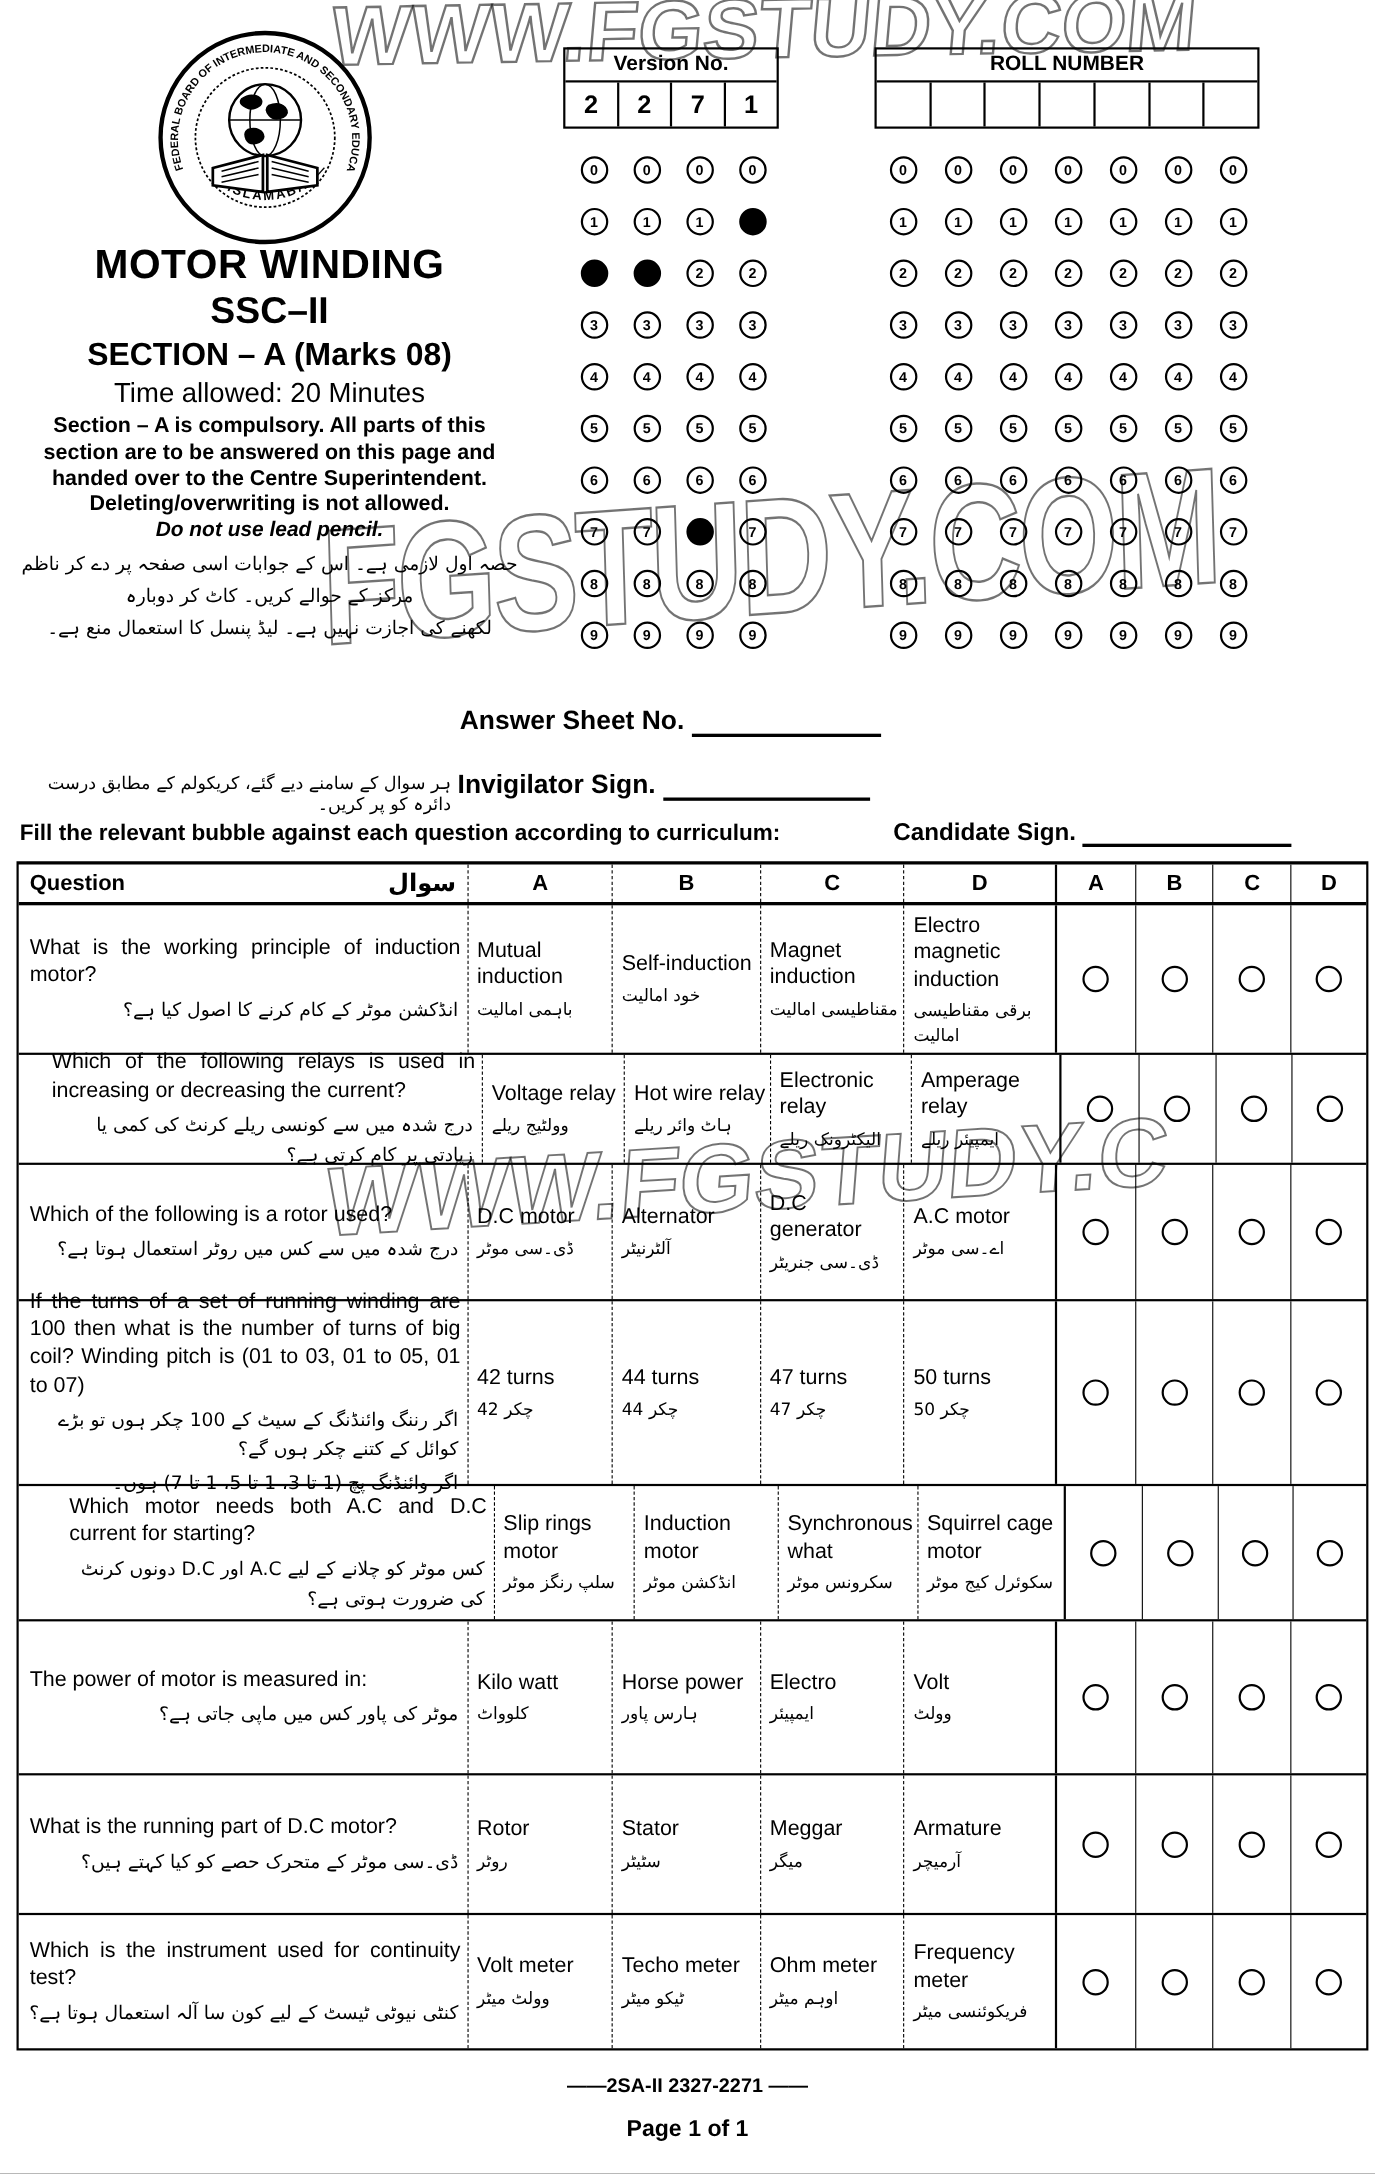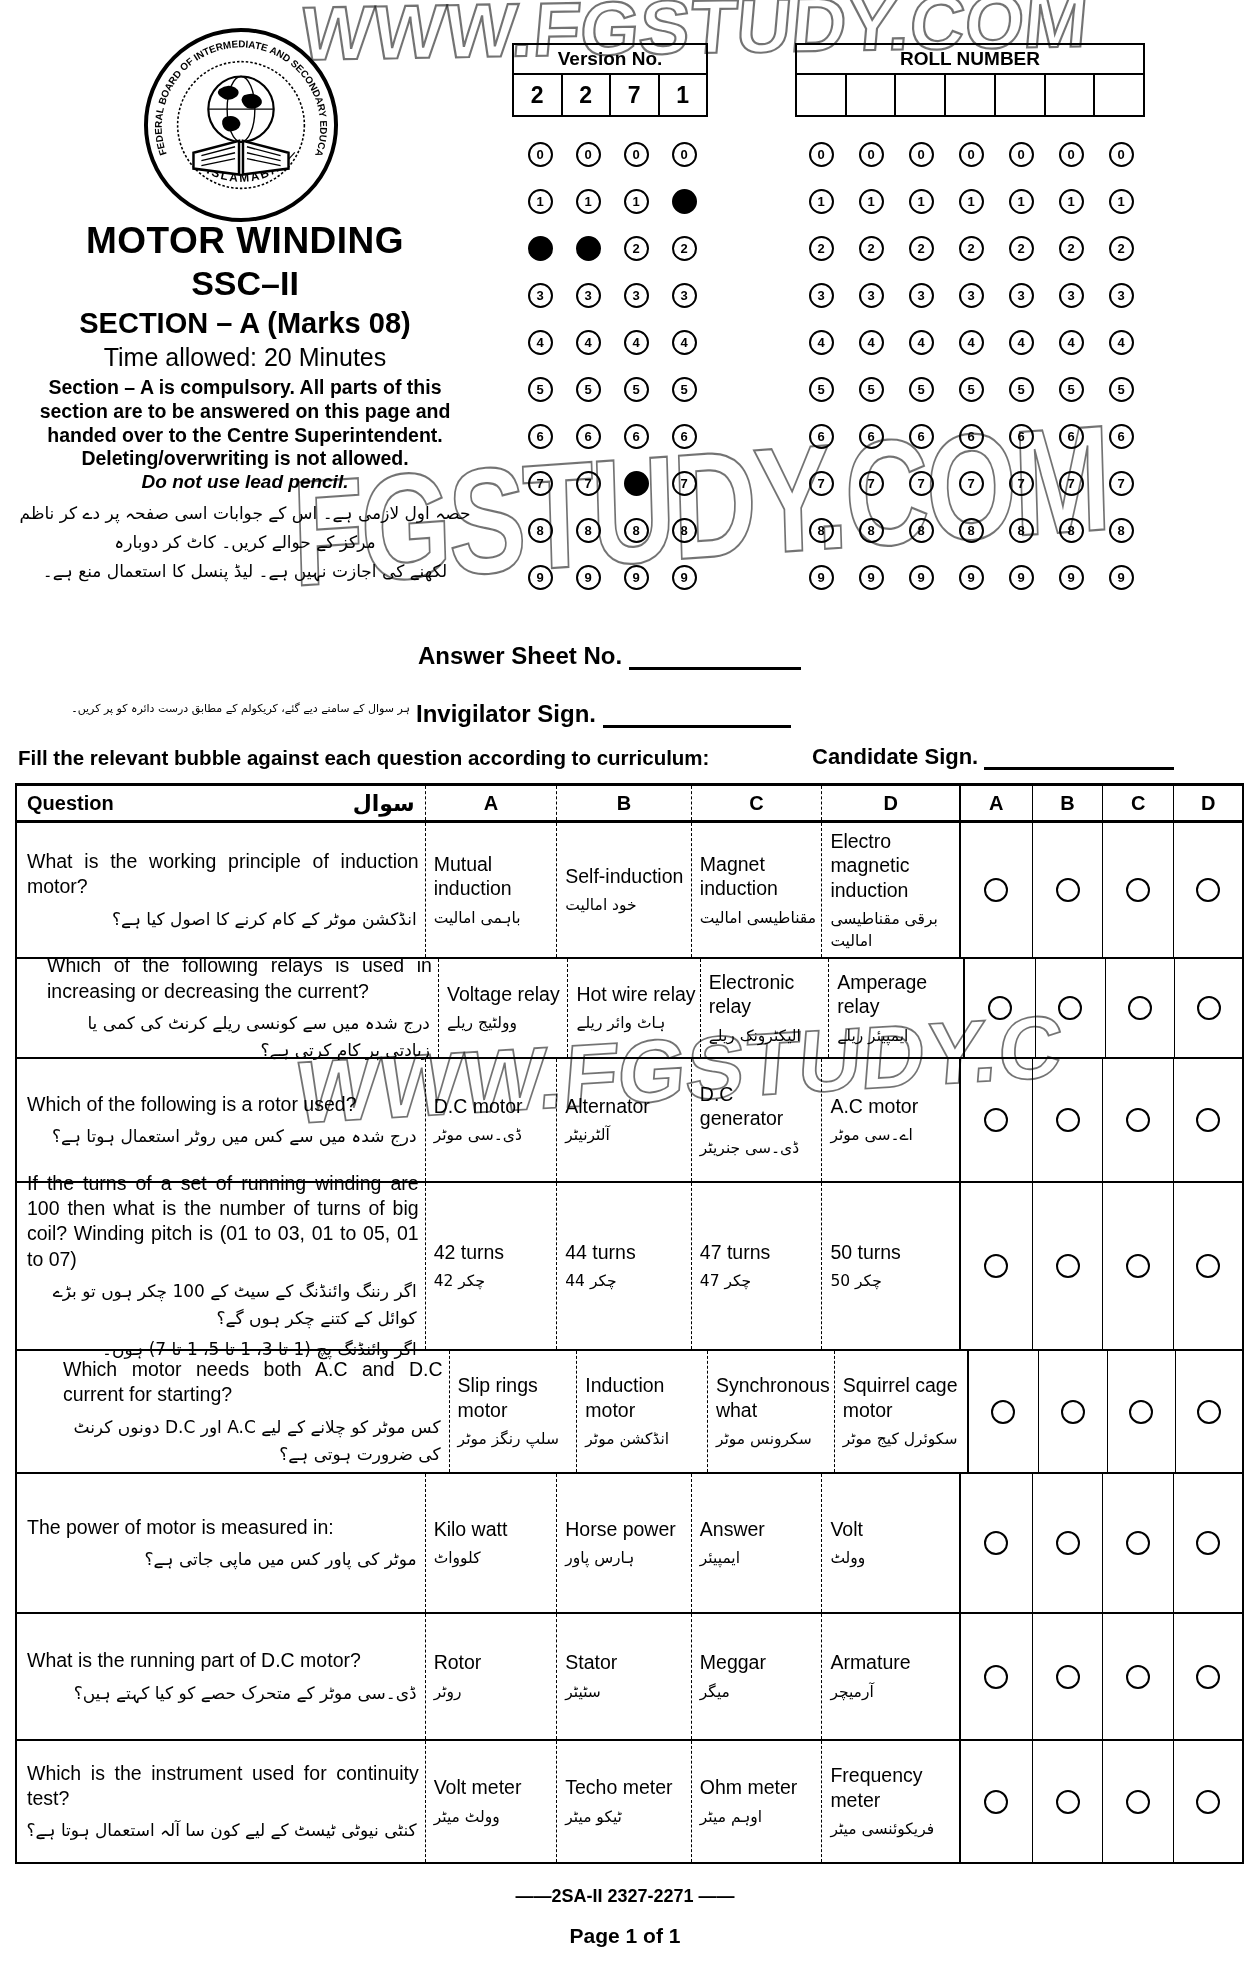--- a/index.html
+++ b/index.html
@@ -41,21 +41,21 @@
   .t-section{font-size:29px;font-weight:bold;margin-top:4px;}
   .t-time{font-size:25px;margin-top:3px;}
   .t-note{font-size:19.5px;font-weight:bold;margin-top:4px;line-height:1.22;}
   .t-note-italic{font-size:19px;font-weight:bold;font-style:italic;}
   .ur{font-family:"DejaVu Sans",sans-serif;}
   .t-ur{direction:rtl;text-align:center;font-size:17px;margin-top:6px;line-height:1.7;}
 
   
   .sheetline{position:absolute;font-weight:bold;}
   .uline{display:inline-block;border-bottom:3px solid #000;height:18px;vertical-align:bottom;}
-  .inv-ur{position:absolute;direction:rtl;text-align:right;font-size:11px;}
+  .inv-ur{position:absolute;direction:rtl;text-align:right;font-size:16px;}
 
   
   .atable{position:absolute;left:15px;top:783px;width:1229px;border:2.5px solid #000;border-top-width:3.5px;z-index:3;}
   .trow{display:flex;border-bottom:2.8px solid #000;align-items:stretch;}
   .trow:last-child{border-bottom:none;}
   .thead{height:37px;font-weight:bold;border-bottom:3.2px solid #000;}
   .cell{display:flex;flex-direction:column;justify-content:center;}
   .c-q {width:410px;border-right:1.7px dashed #000;}
   .c-a {width:132px;border-right:1.7px dashed #000;}
   .c-b {width:135px;border-right:1.7px dashed #000;}
@@ -473,21 +473,21 @@
         </div>
         <div class="cell c-a">
           <div class="opt-en">Kilo watt</div>
           <div class="opt-ur ur">کلوواٹ</div>
         </div>
         <div class="cell c-b">
           <div class="opt-en">Horse power</div>
           <div class="opt-ur ur">ہارس پاور</div>
         </div>
         <div class="cell c-c">
-          <div class="opt-en">Answer</div>
+          <div class="opt-en">Electro</div>
           <div class="opt-ur ur">ایمپیئر</div>
         </div>
         <div class="cell c-d">
           <div class="opt-en">Volt</div>
           <div class="opt-ur ur">وولٹ</div>
         </div>
         <div class="cell c-ba">
           <div class="abubble"></div>
         </div>
         <div class="cell c-bb">

